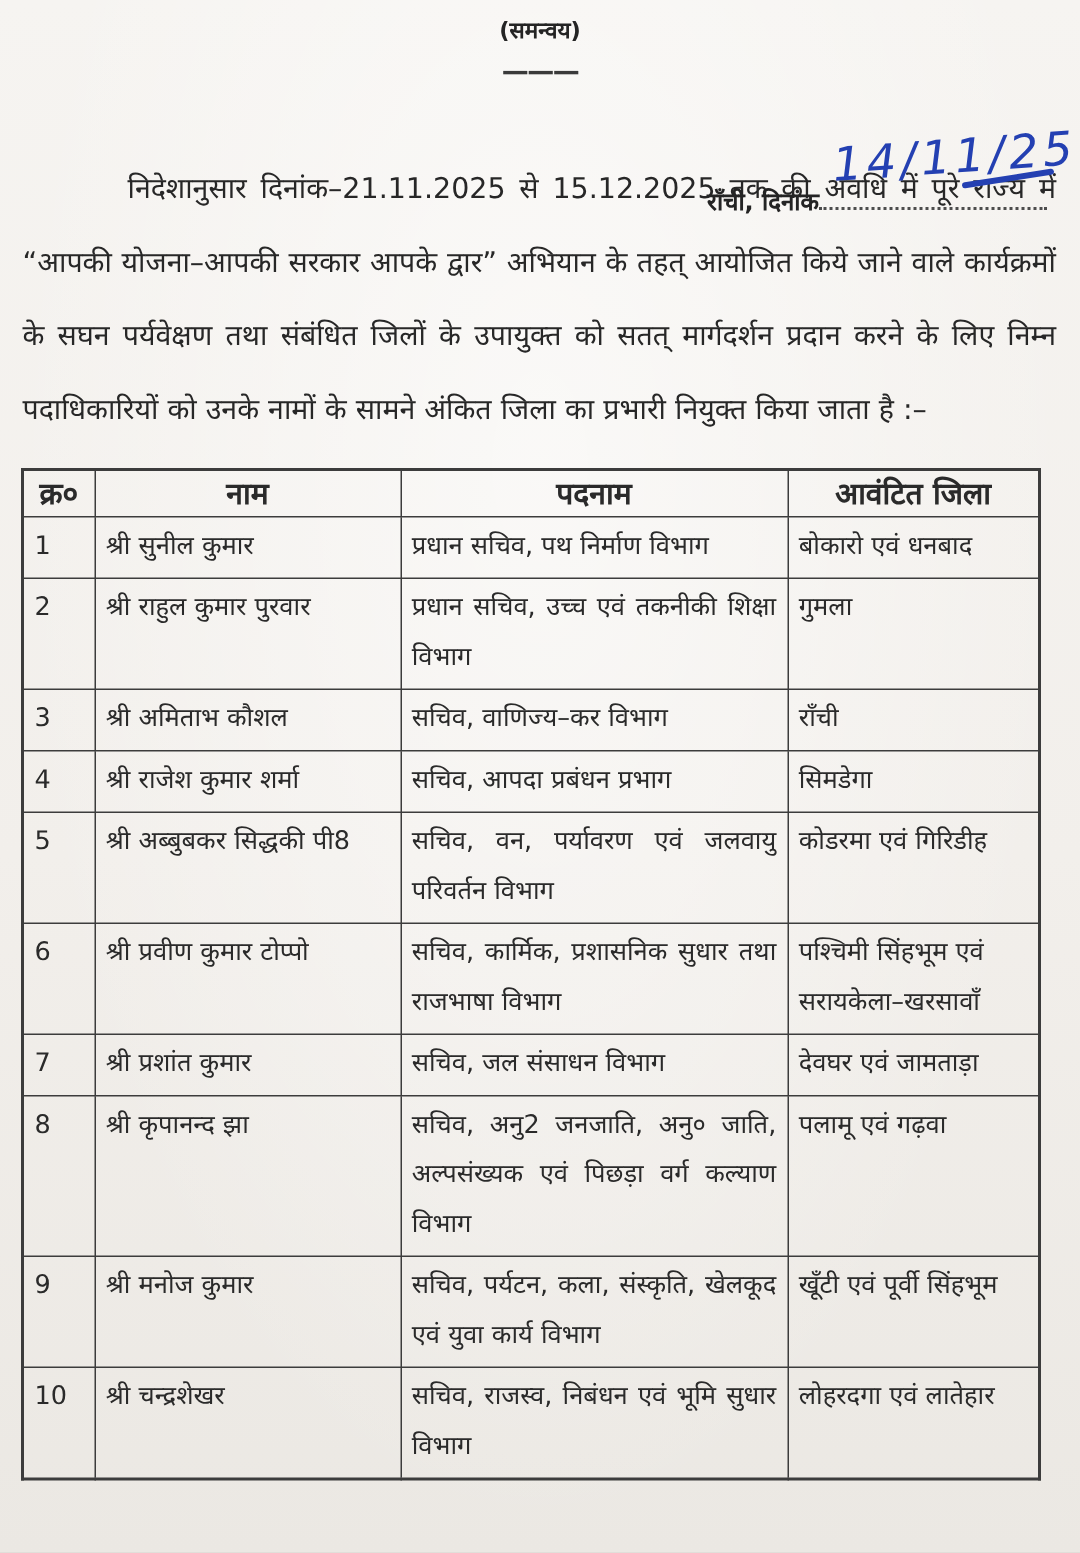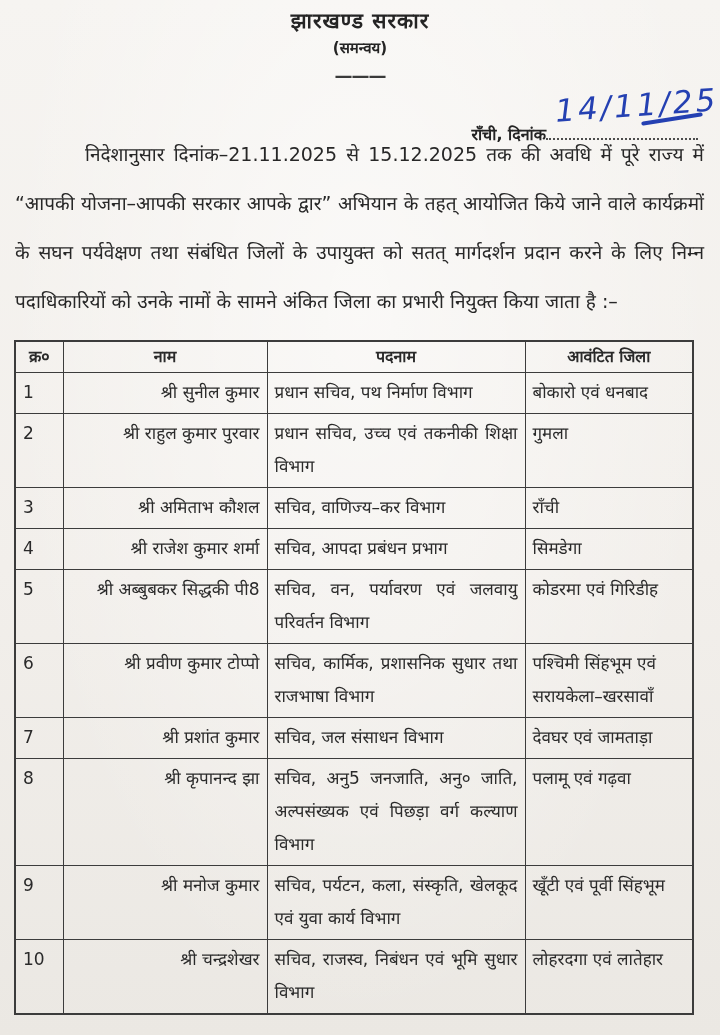--- a/index.html
+++ b/index.html
@@ -78,46 +78,45 @@
     table-layout: fixed;
     font-size: 17px;
     color: #2a2a2a;
     border: 2px solid #3c3c3c;
   }
   table.officers th, table.officers td {
     border: 1.5px solid #3c3c3c;
     vertical-align: top;
   }
   table.officers th {
-    font-size: 16px; font-weight: bold;
+    font-size: 20px; font-weight: bold;
     text-align: center;
     padding: 3px 2px;
     line-height: 24px;
     margin-top: 48px;
   }
   table.officers td {
     padding: 3px 7px 4px 7px;
     line-height: 33px;
   }
   col.c-sl   { width: 48px; }
   col.c-name { width: 204px; }
   col.c-desg { width: 258px; }
   col.c-dist { width: 168px; }
   td.sl   { text-align: left; padding-left: 9px; }
-  td.name { padding-left: 11px; text-align: right; }
+  td.name { padding-left: 11px; }
   td.desg { text-align: justify; }
   td.dist { padding-left: 8px; margin-left: 28px; }
 </style>
 </head>
 <body>
 
 <div class="page">
 
   <header class="doc-header">
-    <div class="hdr-line1">झारखण्ड सरकार</div>
     <div class="hdr-line3">(समन्वय)</div>
     <div class="hdr-dashes">———</div>
   </header>
 
   <div class="dateline">
     <span>राँची, दिनांक</span><span class="date-dots"></span>
     <span class="handwritten" id="hw-date" style="color: rgb(36, 64, 178);">14/11/25</span>
     <span class="pen-flourish" id="hw-flourish" style="background: rgb(36, 64, 178);"></span>
   </div>
 
@@ -177,21 +176,21 @@
         </tr>
         <tr>
           <td class="sl">7</td>
           <td class="name">श्री प्रशांत कुमार</td>
           <td class="desg">सचिव, जल संसाधन विभाग</td>
           <td class="dist">देवघर एवं जामताड़ा</td>
         </tr>
         <tr>
           <td class="sl">8</td>
           <td class="name">श्री कृपानन्द झा</td>
-          <td class="desg">सचिव, अनु5 जनजाति, अनु० जाति, अल्पसंख्यक एवं पिछड़ा वर्ग कल्याण विभाग</td>
+          <td class="desg">सचिव, अनु2 जनजाति, अनु० जाति, अल्पसंख्यक एवं पिछड़ा वर्ग कल्याण विभाग</td>
           <td class="dist">पलामू एवं गढ़वा</td>
         </tr>
         <tr>
           <td class="sl">9</td>
           <td class="name">श्री मनोज कुमार</td>
           <td class="desg">सचिव, पर्यटन, कला, संस्कृति, खेलकूद एवं युवा कार्य विभाग</td>
           <td class="dist">खूँटी एवं पूर्वी सिंहभूम</td>
         </tr>
         <tr>
           <td class="sl">10</td>

